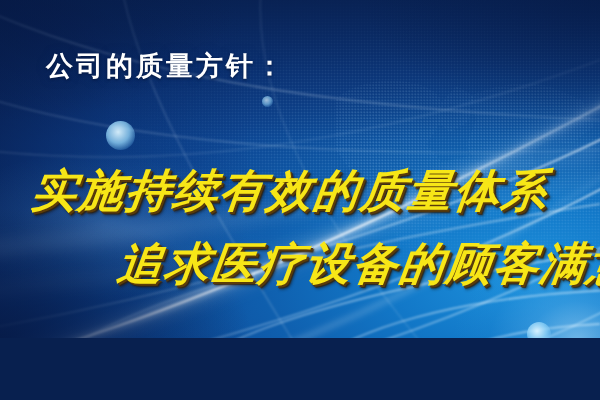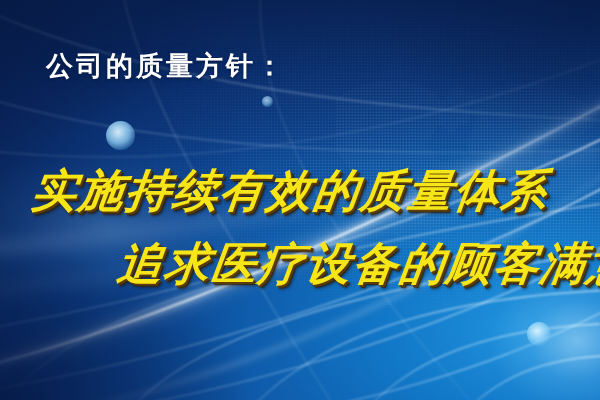--- a/index.html
+++ b/index.html
@@ -4,21 +4,21 @@
 <style>
   html, body {
     margin: 0;
     padding: 0;
     background: #071f४f;
     background-color: #08204f;
   }
   #slide {
     position: relative;
     width: 600px;
-    height: 400px;
+    height: 338px;
     overflow: hidden;
     font-family: "DejaVu Sans", sans-serif;
     background-color: #0e3a86;
   }
 
   
   .layer { position: absolute; inset: 0; }
 
   
   .bg-base {

